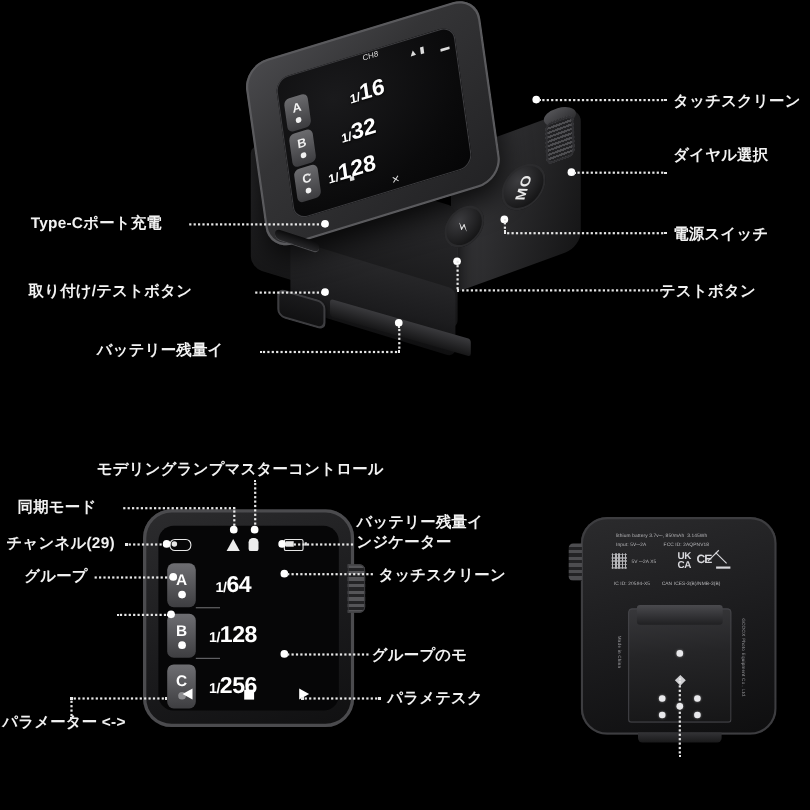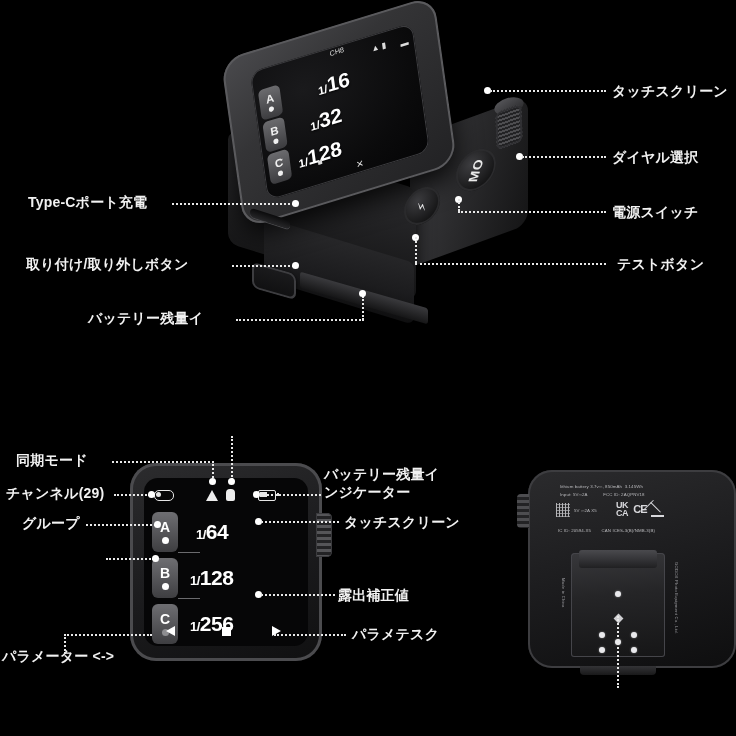--- a/index.html
+++ b/index.html
@@ -309,21 +309,21 @@
     position: absolute;
     width: 9px; height: 12px;
     border-radius: 4px 4px 2px 2px;
     background: #ededed;
   }
 
   
   #backUnit {
     position: absolute;
     left: 528px; top: 470px;
-    width: 208px; height: 198px;
+    width: 178px; height: 198px;
     border-radius: 24px;
     background: linear-gradient(165deg,#2b2b2d 0%,#1c1c1e 50%,#0e0e0f 100%);
     box-shadow: 0 0 0 2px #3d3d40 inset, 0 6px 18px rgba(0,0,0,.9);
   }
   #backUnit .knobL {
     position: absolute; left: -11px; top: 24px;
     width: 12px; height: 34px; border-radius: 4px 0 0 4px;
     background: repeating-linear-gradient(180deg,#4d4d50 0 3px,#232325 3px 6px);
   }
   .fineprint {
@@ -471,37 +471,37 @@
     <div class="dialTop"></div>
     <div class="dial3d"></div>
   </div>
 
   <div class="dot" style="left:484px;top:87px;"></div>
   <div class="leader" style="left:490px;top:90px;width:116px;"></div>
   <div class="lbl" style="left:612px;top:83px;">タッチスクリーン</div>
 
   <div class="dot" style="left:516px;top:153px;"></div>
   <div class="leader" style="left:522px;top:156px;width:84px;"></div>
-  <div class="lbl" style="left:612px;top:149px;">ダイヤル選択</div>
+  <div class="lbl" style="left:612px;top:132px;">ダイヤル選択</div>
 
   <div class="dot" style="left:455px;top:196px;"></div>
   <div class="leader-v" style="left:458px;top:199px;height:12px;"></div>
   <div class="leader" style="left:458px;top:211px;width:148px;"></div>
   <div class="lbl" style="left:612px;top:204px;">電源スイッチ</div>
 
   <div class="dot" style="left:412px;top:234px;"></div>
   <div class="leader-v" style="left:415px;top:237px;height:26px;"></div>
   <div class="leader" style="left:415px;top:263px;width:191px;"></div>
-  <div class="lbl" style="left:617px;top:256px;">テストボタン</div>
+  <div class="lbl" style="left:600px;top:256px;">テストボタン</div>
 
   <div class="lbl" style="left:28px;top:194px;">Type-Cポート充電</div>
   <div class="leader" style="left:172px;top:203px;width:122px;"></div>
   <div class="dot" style="left:292px;top:200px;"></div>
 
-  <div class="lbl" style="left:26px;top:256px;">取り付け/取り外しボタン</div>
+  <div class="lbl" style="left:26px;top:256px;">取り付け/テストボタン</div>
   <div class="leader" style="left:232px;top:265px;width:62px;"></div>
   <div class="dot" style="left:292px;top:262px;"></div>
 
   <div class="lbl" style="left:88px;top:310px;">バッテリー残量イ</div>
   <div class="leader" style="left:236px;top:319px;width:128px;"></div>
   <div class="leader-v" style="left:362px;top:296px;height:24px;"></div>
   <div class="dot" style="left:359px;top:290px;"></div>
 
   <div id="diagUnit">
     <div class="dKnob"></div>
@@ -541,20 +541,21 @@
       </div>
 
       <div class="dBot">
         <div class="arrowL" style="left:22px;bottom:2px;"></div>
         <div class="sqIcon" style="left:78px;bottom:2px;"></div>
         <div class="arrowR" style="left:128px;bottom:2px;"></div>
       </div>
     </div>
   </div>
 
+  <div class="lbl" style="left:88px;top:418px;">モデリングランプマスターコントロール</div>
   <div class="leader-v" style="left:231px;top:436px;height:44px;"></div>
   <div class="dot" style="left:228px;top:478px;"></div>
 
   <div class="lbl" style="left:16px;top:452px;">同期モード</div>
   <div class="leader" style="left:112px;top:461px;width:102px;"></div>
   <div class="leader-v" style="left:212px;top:461px;height:20px;"></div>
   <div class="dot" style="left:209px;top:478px;"></div>
 
   <div class="lbl" style="left:6px;top:485px;">チャンネル(29)</div>
   <div class="leader" style="left:114px;top:494px;width:36px;"></div>
@@ -571,21 +572,21 @@
   <div class="leader" style="left:259px;top:494px;width:62px;"></div>
   <div class="lbl" style="left:324px;top:466px;">バッテリー残量イ
 ンジケーター</div>
 
   <div class="dot" style="left:255px;top:518px;"></div>
   <div class="leader" style="left:261px;top:521px;width:78px;"></div>
   <div class="lbl" style="left:344px;top:514px;">タッチスクリーン</div>
 
   <div class="dot" style="left:255px;top:591px;"></div>
   <div class="leader" style="left:261px;top:594px;width:74px;"></div>
-  <div class="lbl" style="left:338px;top:587px;">露出補正値</div>
+  <div class="lbl" style="left:338px;top:587px;">グループのモ</div>
 
   <div class="leader" style="left:274px;top:634px;width:72px;"></div>
   <div class="lbl" style="left:352px;top:626px;text-align:right;">パラメテスク</div>
 
   <div class="lbl" style="left:2px;top:648px;">パラメーター &lt;-&gt;</div>
   <div class="leader-v" style="left:64px;top:634px;height:20px;"></div>
   <div class="leader" style="left:64px;top:634px;width:88px;"></div>
 
   <div id="backUnit">
     <div class="knobL"></div>

